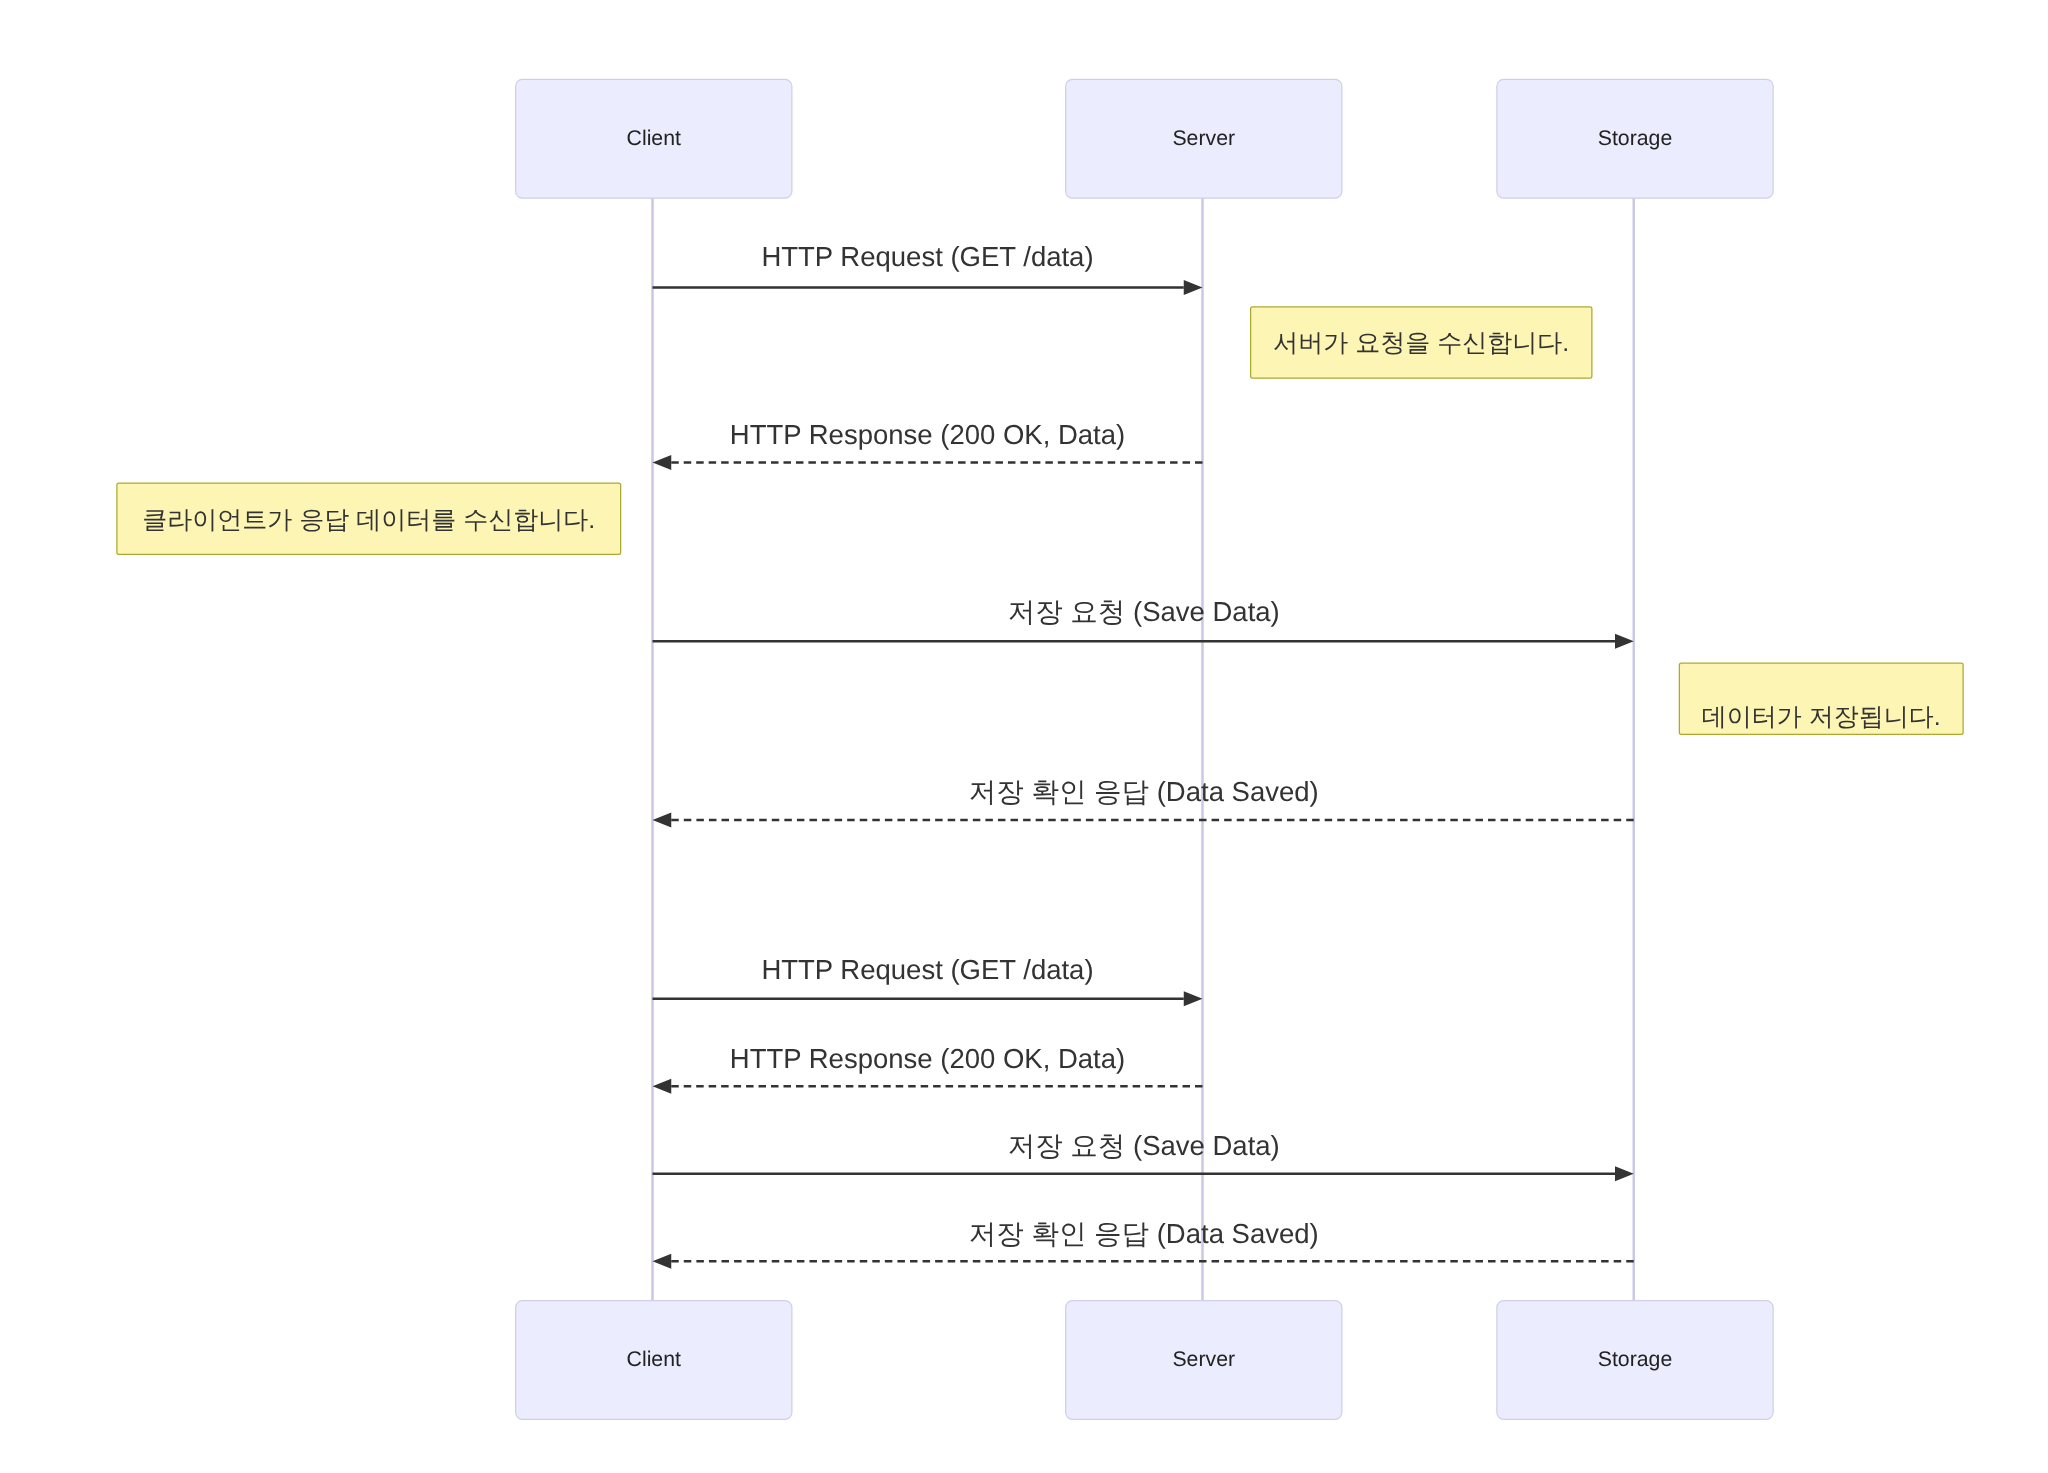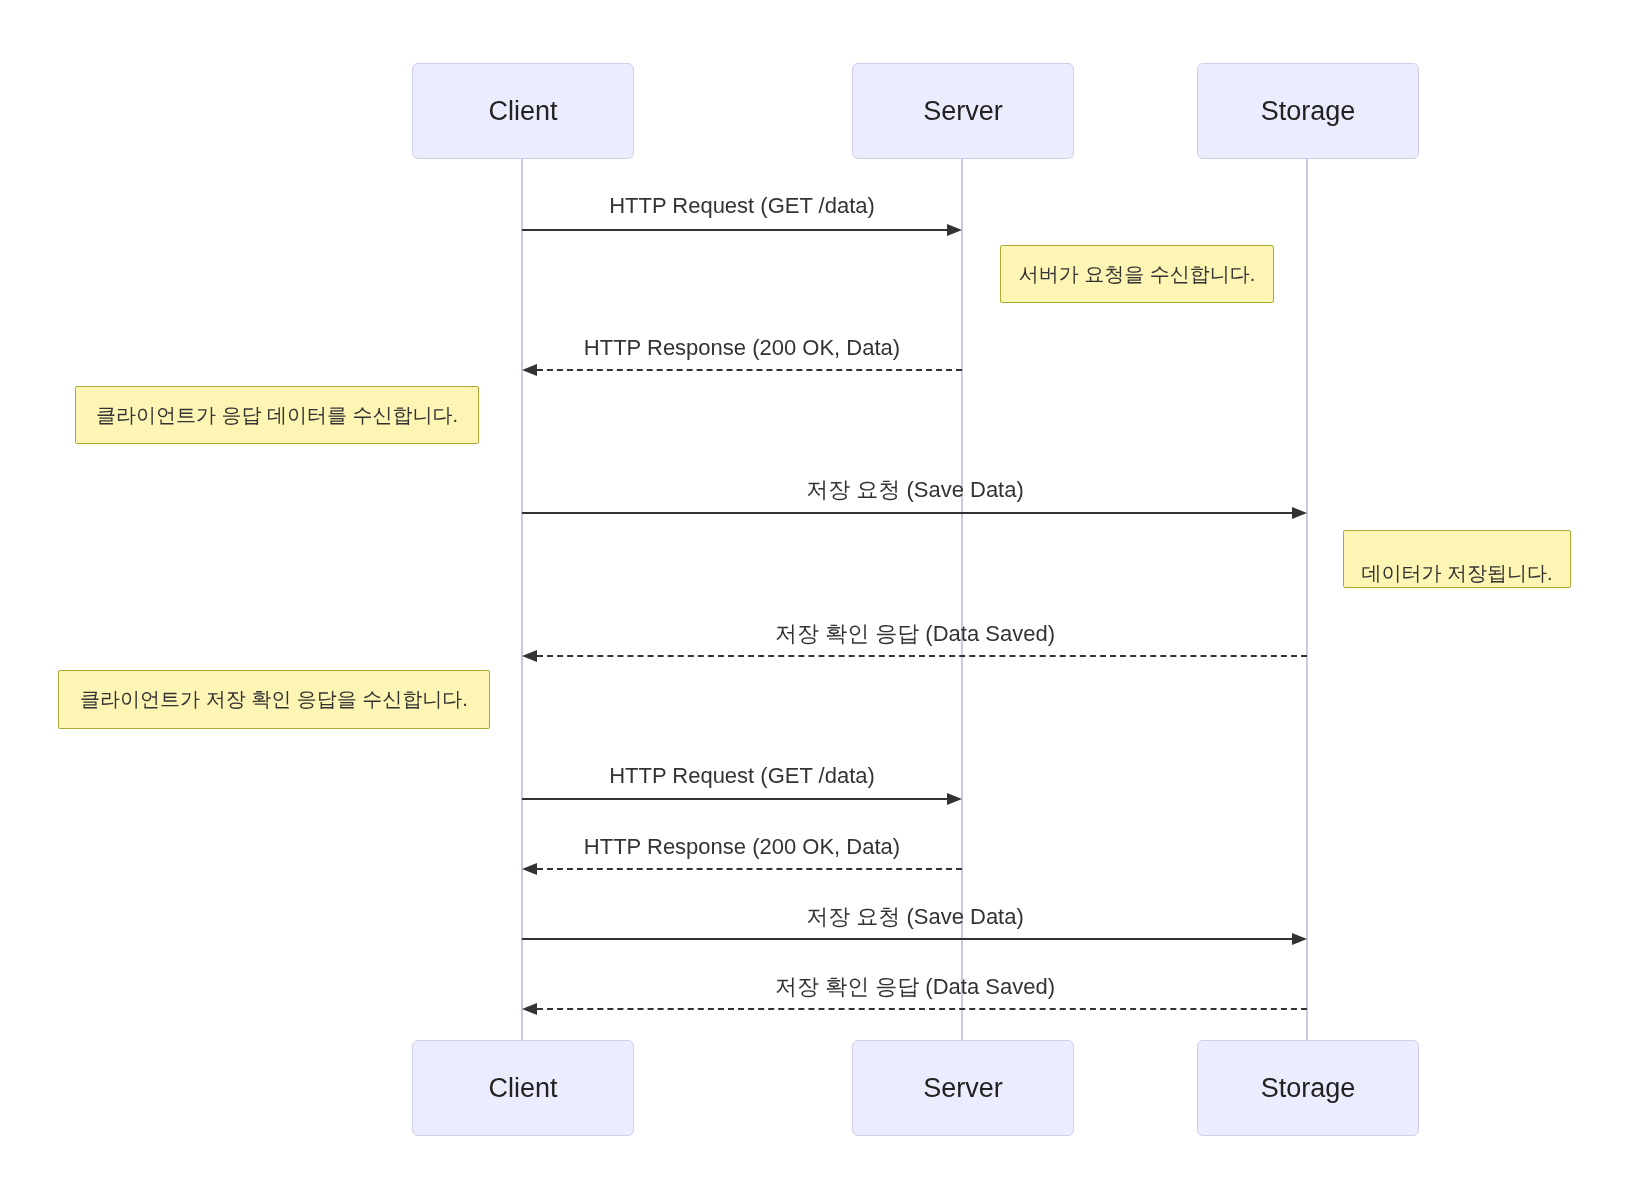--- a/index.html
+++ b/index.html
@@ -27,21 +27,21 @@
     width: 220px;
     height: 94px;
     background: var(--actor-fill, #ececff);
     border: 1px solid var(--actor-border, #cfcfe8);
     border-radius: 6px;
     display: flex;
     align-items: center;
     justify-content: center;
   }
   .actor-label {
-    font-size: 27px;
+    font-size: 17px;
     color: #222222;
   }
   .msg-label {
     position: absolute;
     width: 600px;
     height: 32px;
     line-height: 32px;
     text-align: center;
     font-size: 22px;
     color: var(--text, #333333);
@@ -101,39 +101,36 @@
   <div class="arrow right" style="left:947px;top:224px;"></div>
 
   <div class="note" style="left:1000px;top:245px;width:272px;height:56px;">
     <span>서버가 요청을 수신합니다.</span>
   </div>
 
   <div class="msg-label" style="left:442px;top:332px;">HTTP Response (200 OK, Data)</div>
   <div class="msg-line dashed" style="left:537px;top:369px;width:425px;"></div>
   <div class="arrow left" style="left:522px;top:364px;"></div>
 
-  <div class="note" style="left:75px;top:386px;width:402px;height:56px;">
+  <div class="note" style="left:93px;top:386px;width:402px;height:56px;">
     <span>클라이언트가 응답 데이터를 수신합니다.</span>
   </div>
 
   <div class="msg-label" style="left:615px;top:474px;">저장 요청 (Save Data)</div>
   <div class="msg-line solid" style="left:522px;top:512px;width:770px;"></div>
   <div class="arrow right" style="left:1292px;top:507px;"></div>
 
   <div class="note" style="left:1343px;top:530px;width:226px;height:56px;align-items:flex-end;">
     <span>데이터가 저장됩니다.</span>
   </div>
 
   <div class="msg-label" style="left:615px;top:618px;">저장 확인 응답 (Data Saved)</div>
   <div class="msg-line dashed" style="left:537px;top:655px;width:770px;"></div>
   <div class="arrow left" style="left:522px;top:650px;"></div>
 
-  <div class="note" style="left:58px;top:670px;width:430px;height:57px;">
-    <span>클라이언트가 저장 확인 응답을 수신합니다.</span>
-  </div>
 
   <div class="msg-label" style="left:442px;top:760px;">HTTP Request (GET /data)</div>
   <div class="msg-line solid" style="left:522px;top:798px;width:425px;"></div>
   <div class="arrow right" style="left:947px;top:793px;"></div>
 
   <div class="msg-label" style="left:442px;top:831px;">HTTP Response (200 OK, Data)</div>
   <div class="msg-line dashed" style="left:537px;top:868px;width:425px;"></div>
   <div class="arrow left" style="left:522px;top:863px;"></div>
 
   <div class="msg-label" style="left:615px;top:901px;">저장 요청 (Save Data)</div>

